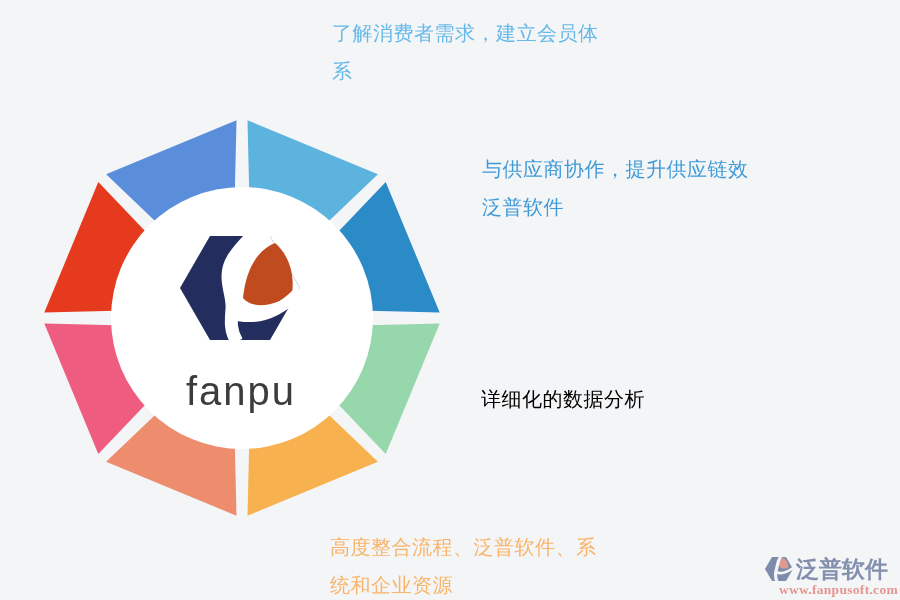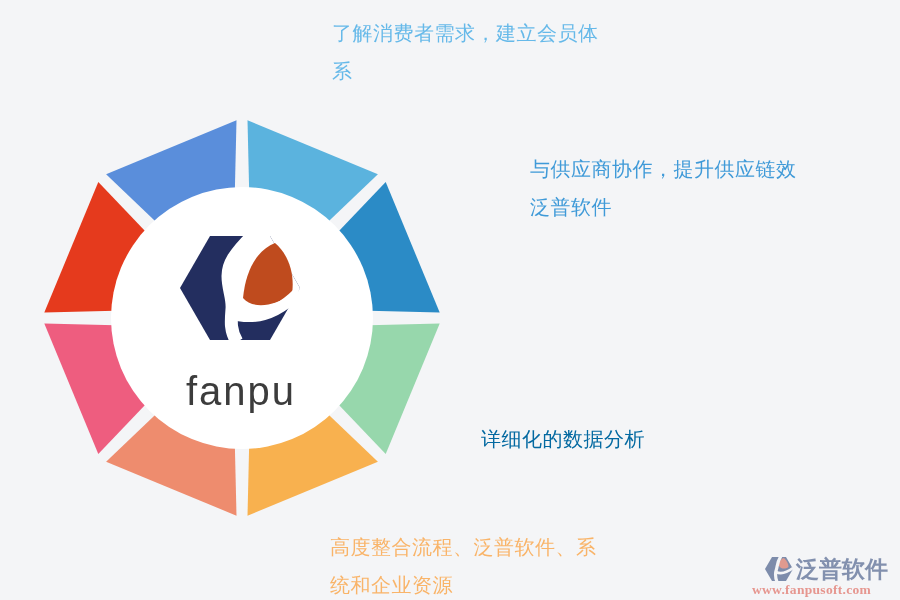--- a/index.html
+++ b/index.html
@@ -65,40 +65,40 @@
     </g>
 
     <text x="209" y="297" text-anchor="middle" font-family="Liberation Sans, sans-serif" font-size="40" font-weight="500" letter-spacing="2" fill="#3c3c3c">fanpu</text>
   </svg>
 
   <div class="note note-consumer" style="color: rgb(102, 185, 233);">
     <div>了解消费者需求，建立会员体</div>
     <div>系</div>
   </div>
 
-  <div class="note note-supplier" style="color: rgb(63, 154, 216); margin-left: 48px;">
+  <div class="note note-supplier" style="color: rgb(63, 154, 216);">
     <div>与供应商协作，提升供应链效</div>
     <div>泛普软件</div>
   </div>
 
-  <div class="note note-analysis" style="color: #0369a1; margin-top: 40px;">
+  <div class="note note-analysis" style="color: #000000;">
     <div>详细化的数据分析</div>
   </div>
 
   <div class="note note-integration" style="color: rgb(249, 180, 105);">
     <div>高度整合流程、泛普软件、系</div>
     <div>统和企业资源</div>
   </div>
 
   <div class="watermark">
     <div class="wm-row">
       <svg width="30" height="27" viewBox="0 0 30 27">
         <polygon points="1,13 8,1 22,1 29,13 22,25 8,25" fill="#7d8cab"></polygon>
         <path d="M 15 7 C 16 4 18 2.5 20 2 C 23 5 24.5 8 24.5 11 C 21 13.5 17 13 15 10 Z" fill="#df9a8f"></path>
         <path d="M 17 0 C 12.5 7 13.5 11 12.5 13 C 11.5 16 11 21 13 26" fill="none" stroke="#f4f5f7" stroke-width="3.2"></path>
         <path d="M 12 16 C 17 18.5 23 16.5 29 12" fill="none" stroke="#f4f5f7" stroke-width="2.8"></path>
       </svg>
       <span class="wm-brand" style="color: rgb(130, 144, 174);">泛普软件</span>
     </div>
-    <div class="wm-url" style="color: rgb(230, 150, 143);">www.fanpusoft.com</div>
+    <div class="wm-url" style="color: rgb(230, 150, 143); text-align: right;">www.fanpusoft.com</div>
   </div>
 
 </div>
 
 </body></html>

